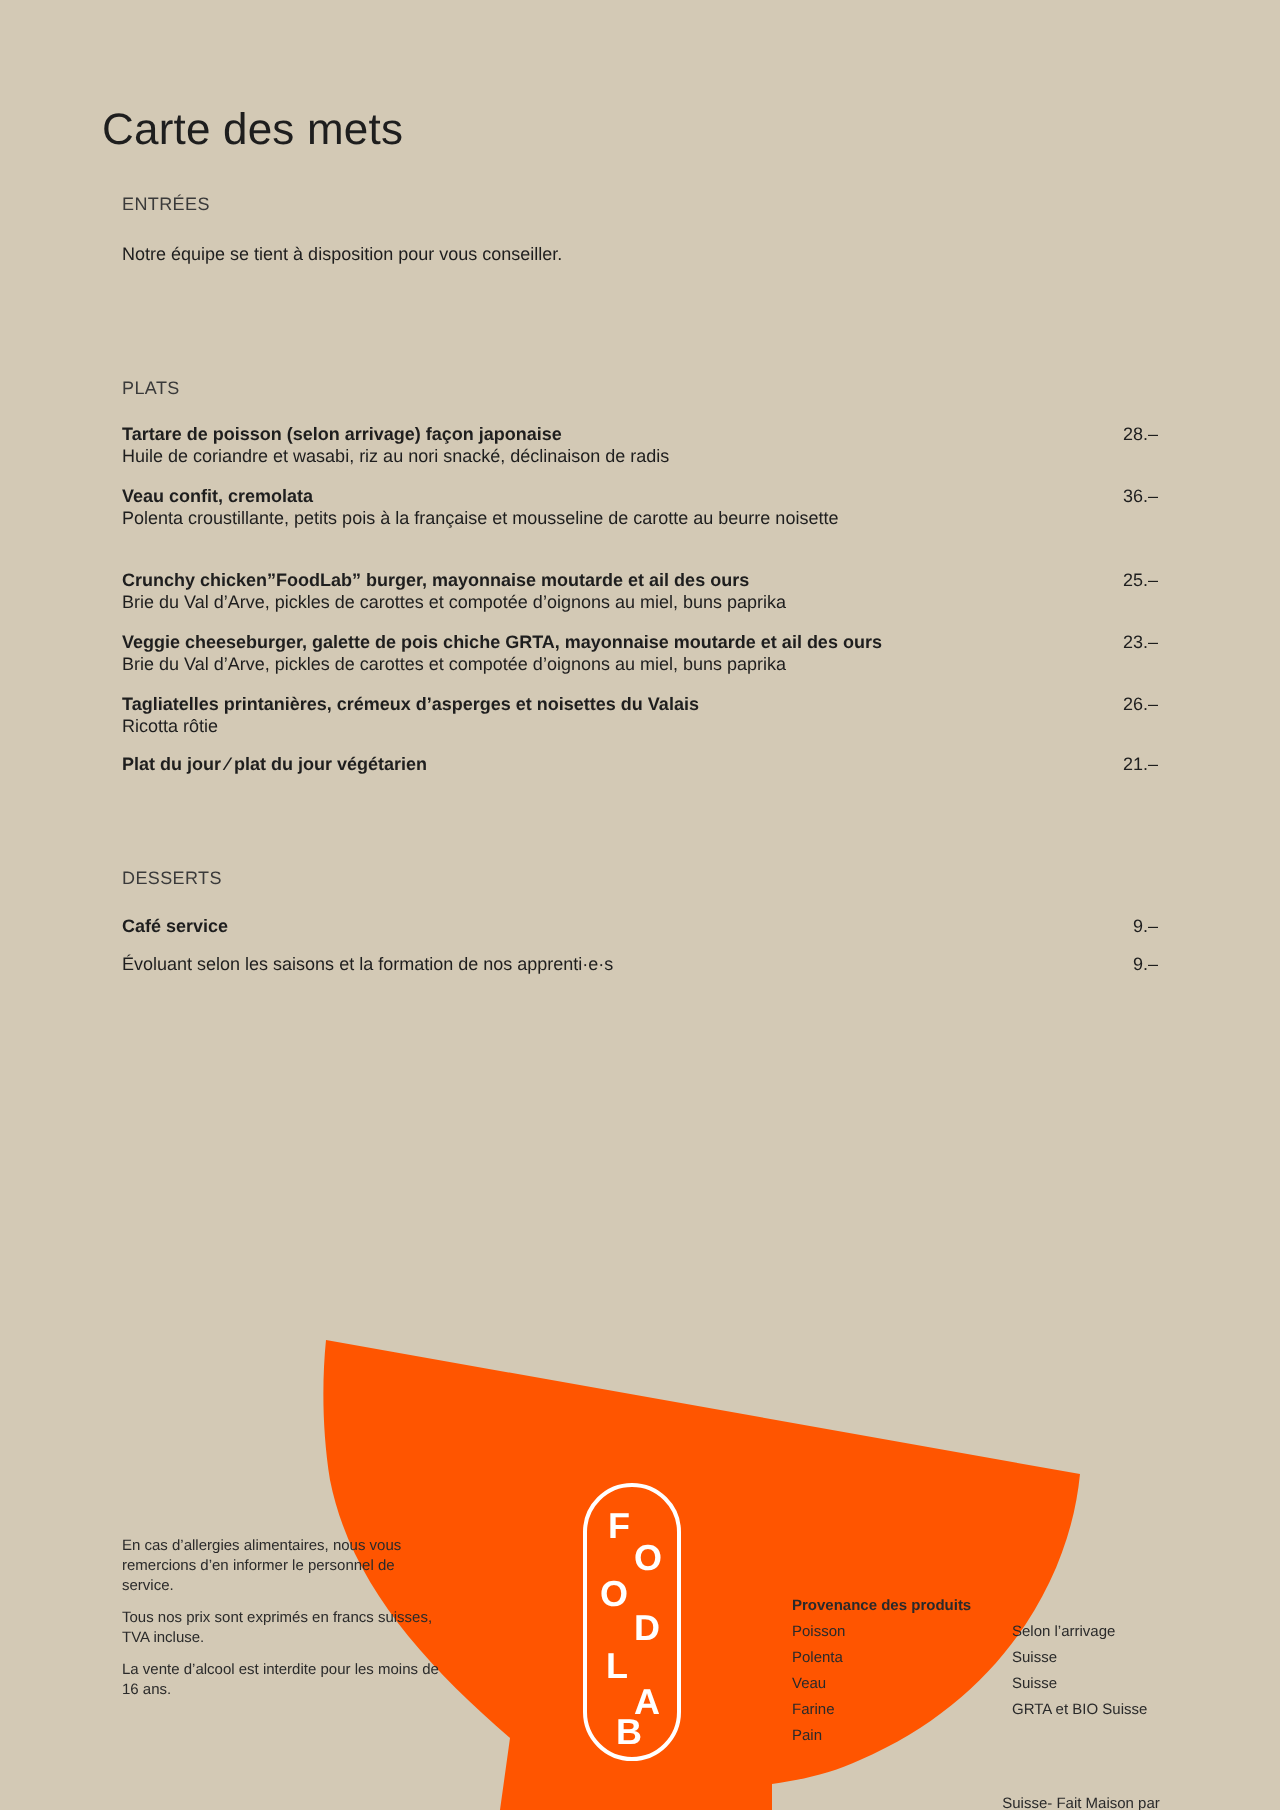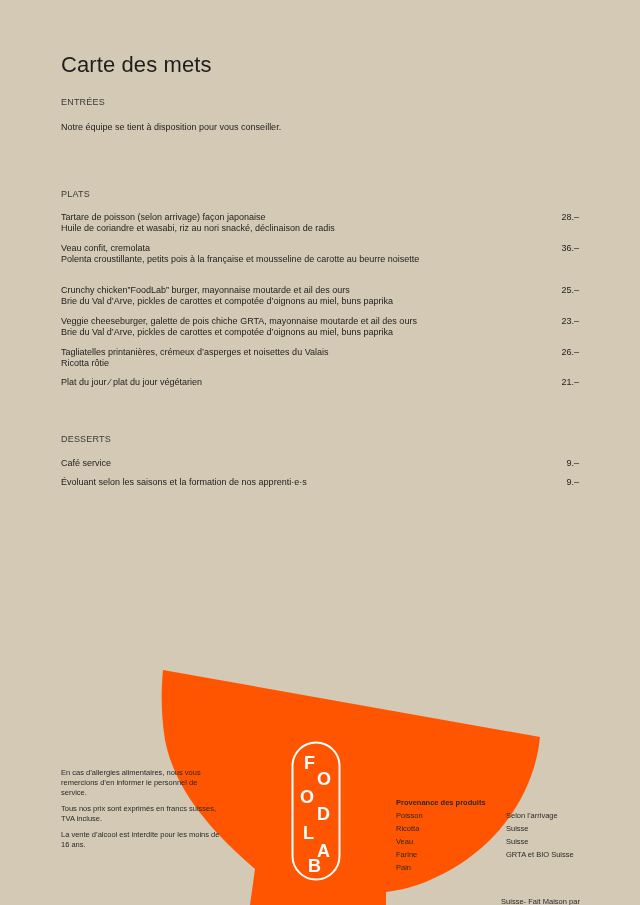--- a/index.html
+++ b/index.html
@@ -10,21 +10,21 @@
     width: 640px;
     height: 905px;
     background: #d3c9b5;
     position: relative;
     overflow: hidden;
     font-family: "Liberation Sans", "DejaVu Sans", sans-serif;
     color: #1e1e1e;
   }
   .page-title {
     position: absolute;
-    left: 61px;
+    left: 51px;
     top: 52px;
     font-size: 22px;
     font-weight: 400;
     letter-spacing: 0.1px;
     margin: 0;
   }
   .section-label {
     position: absolute;
     left: 61px;
     font-size: 9px;
@@ -46,21 +46,21 @@
     width: 518px;
   }
   .menu-item {
     position: absolute;
     left: 0;
     width: 518px;
     font-size: 9px;
     line-height: 11px;
   }
   .menu-item .name {
-    font-weight: 400;
+    font-weight: 700;
     display: block;
     width: 460px;
   }
   .menu-item .desc {
     display: block;
     width: 370px;
   }
   .menu-item .price {
     position: absolute;
     right: 0;
@@ -197,21 +197,21 @@
   </g>
 </svg>
 
 <div class="provenance">
   <div class="title">Provenance des produits</div>
   <div class="prov-row">
     <span class="k">Poisson</span>
     <span class="v">Selon l’arrivage</span>
   </div>
   <div class="prov-row">
-    <span class="k">Ricotta</span>
+    <span class="k">Polenta</span>
     <span class="v">Suisse</span>
   </div>
   <div class="prov-row">
     <span class="k">Veau</span>
     <span class="v">Suisse</span>
   </div>
   <div class="prov-row">
     <span class="k">Farine</span>
     <span class="v">GRTA et BIO Suisse</span>
   </div>

